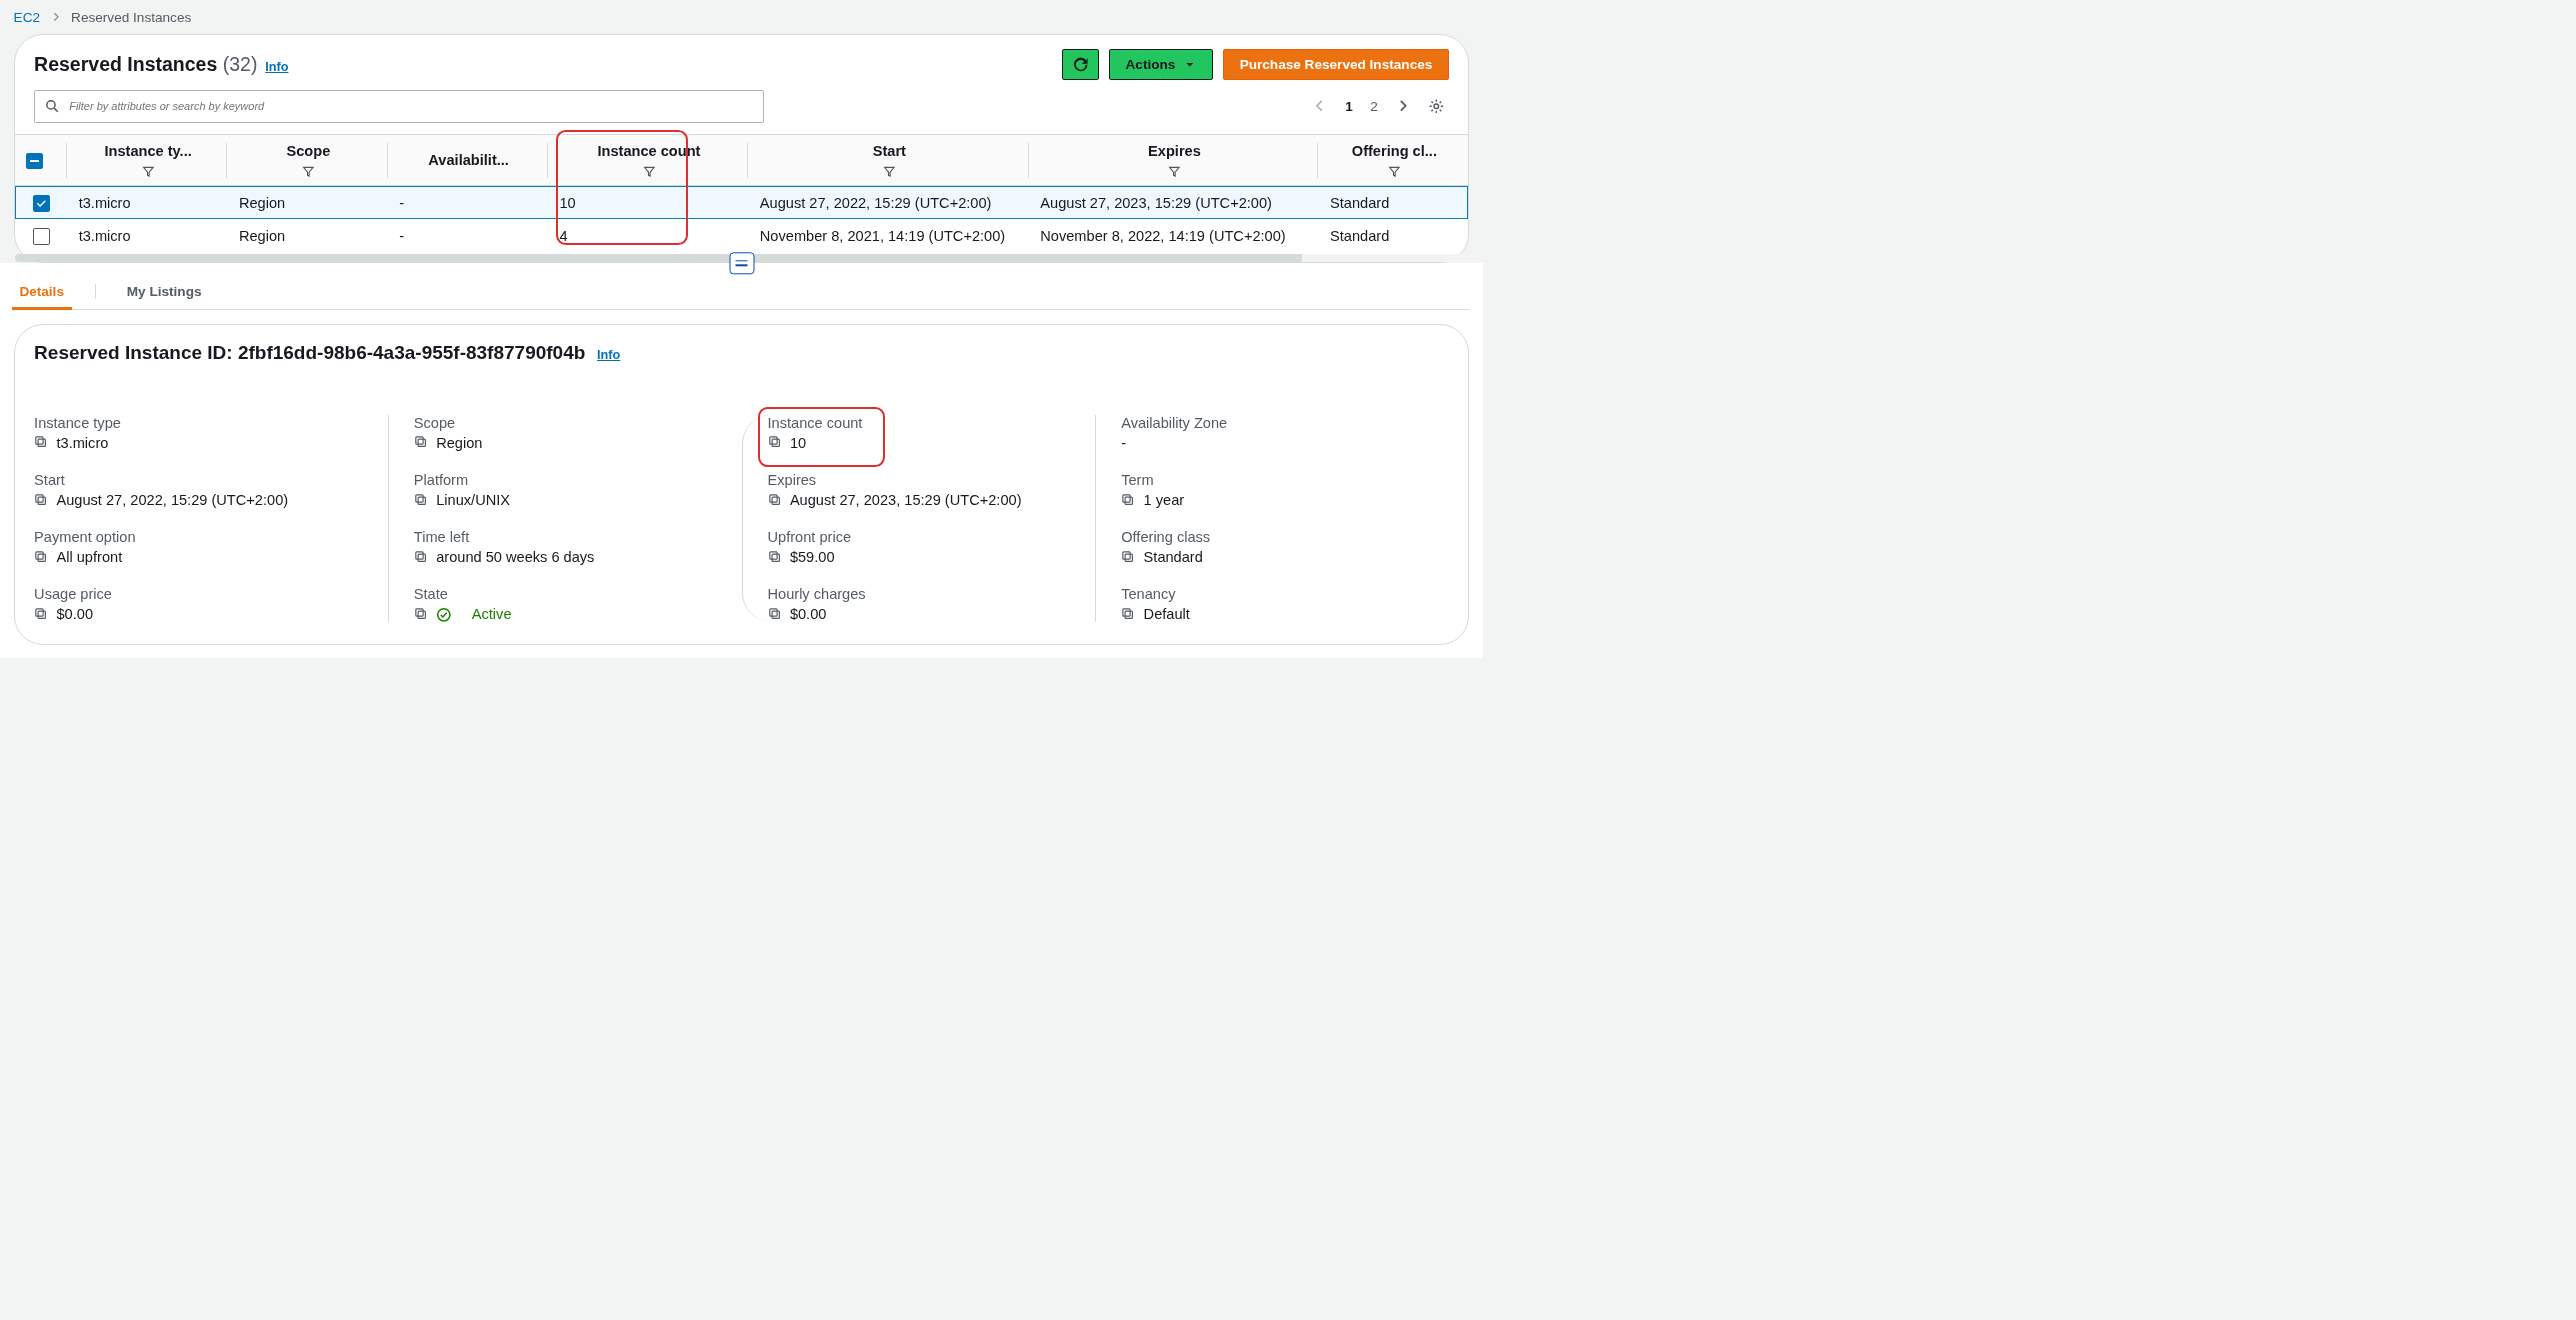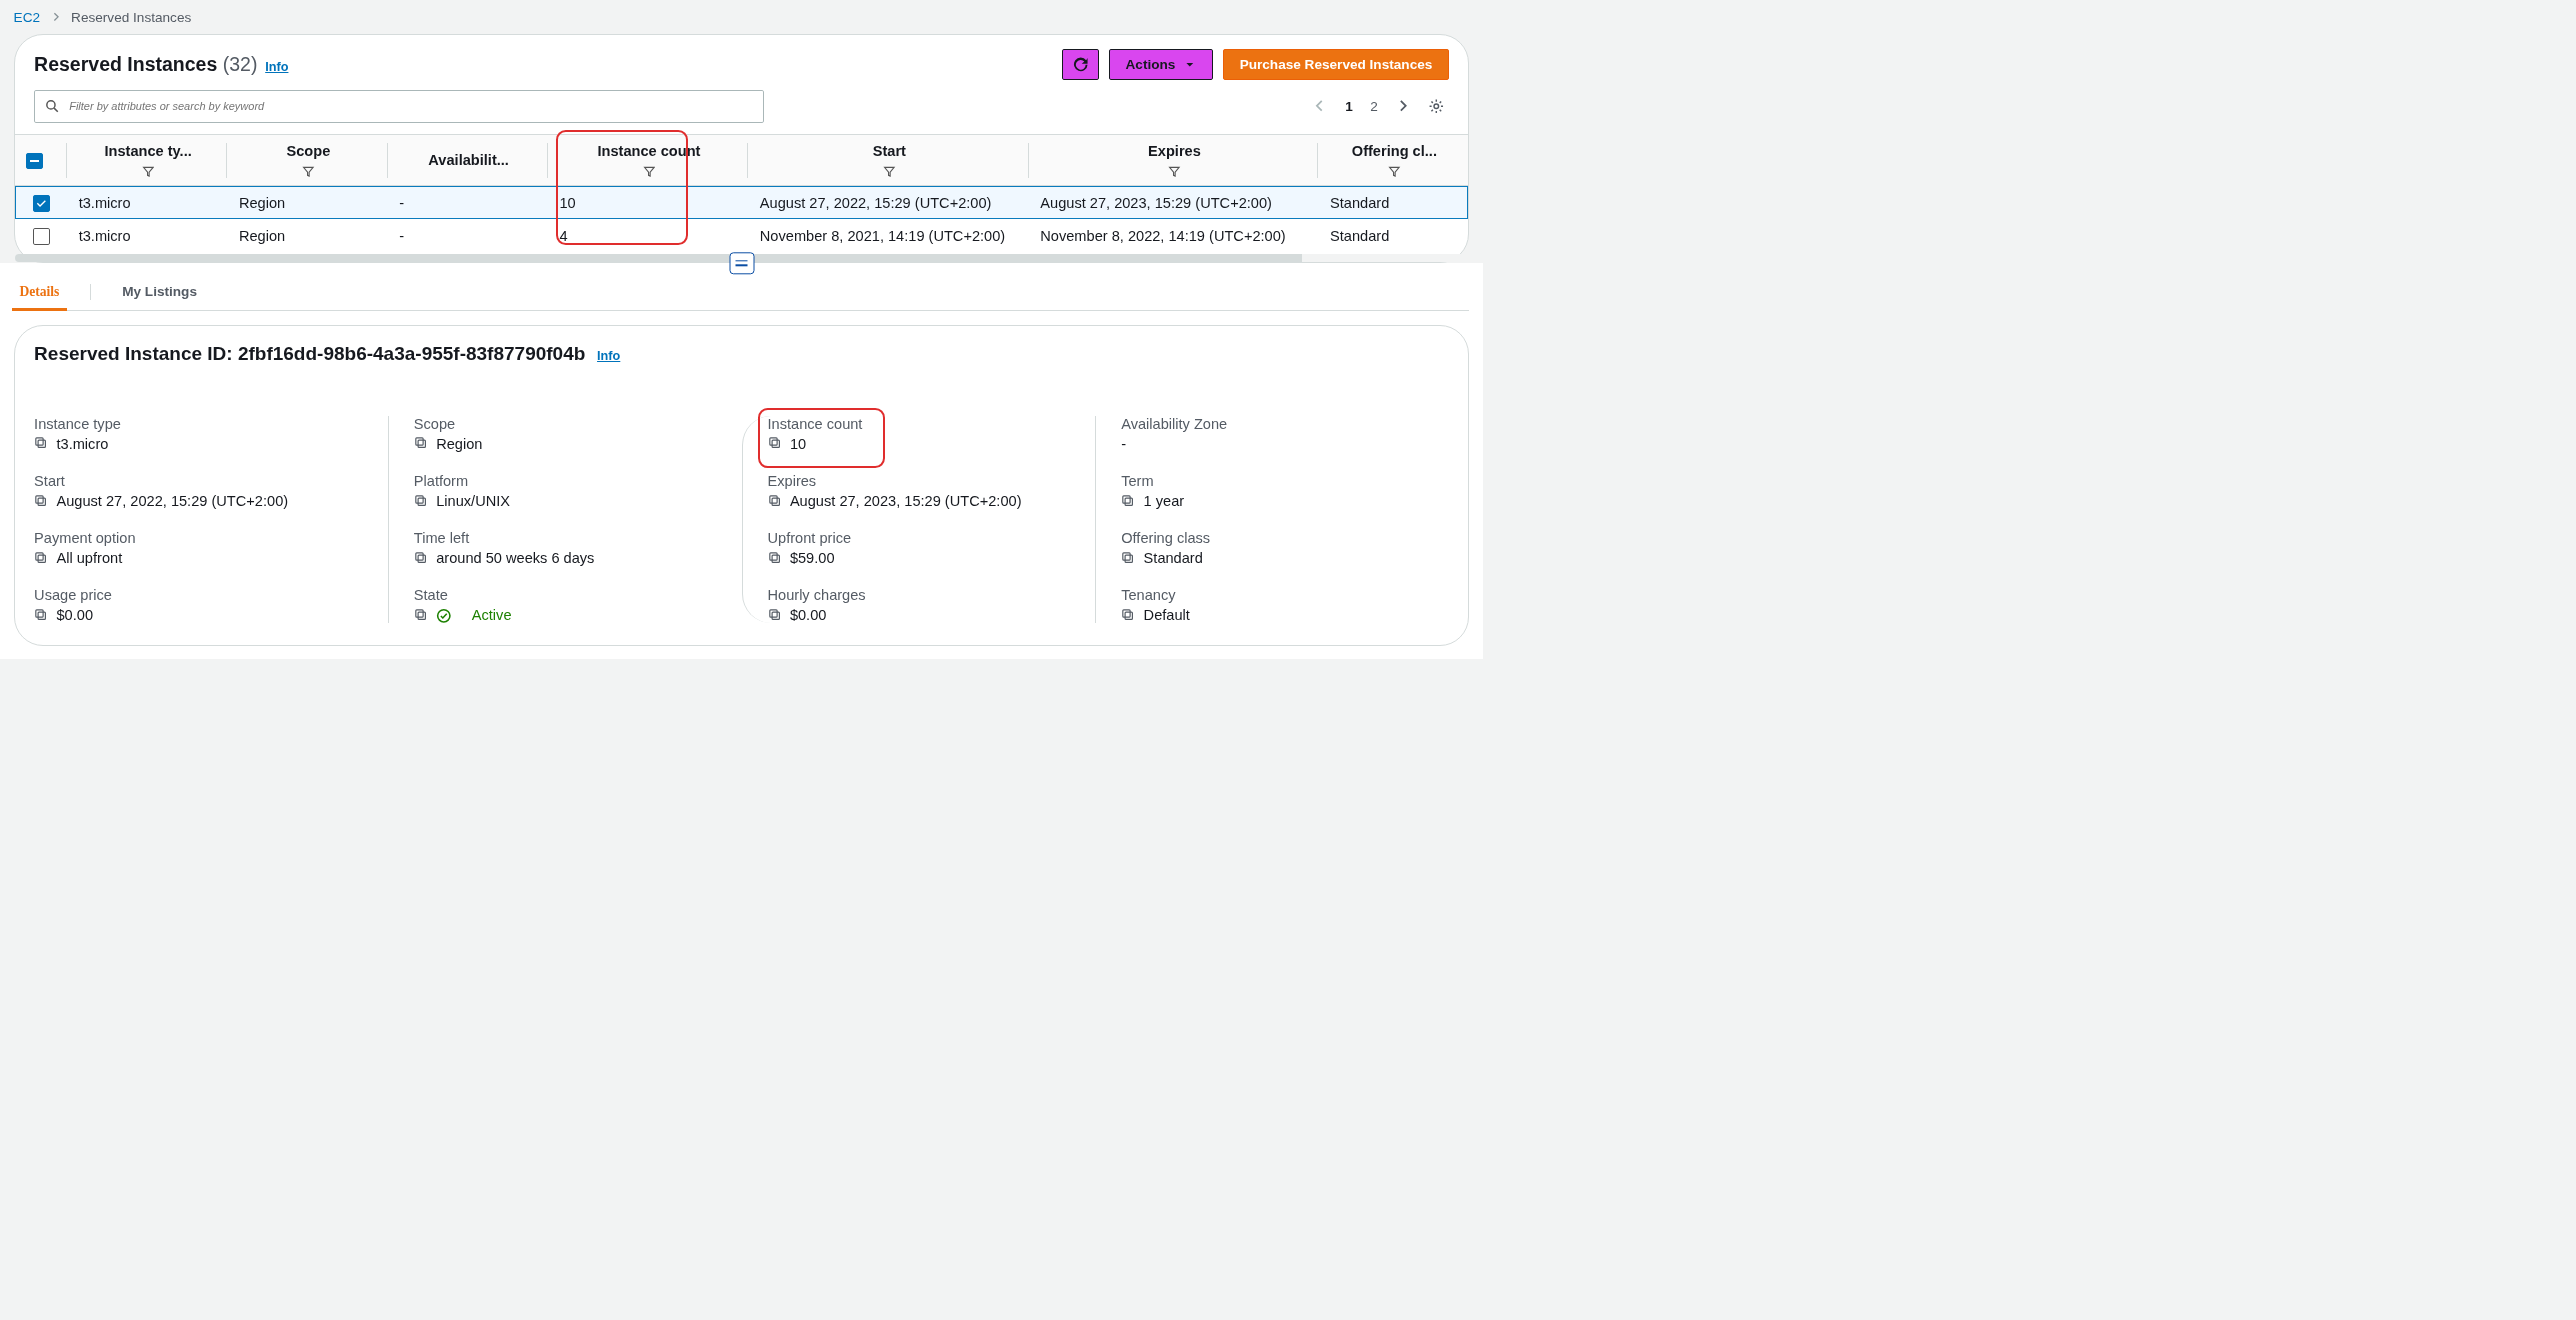--- a/index.html
+++ b/index.html
@@ -54,21 +54,21 @@
   .info-link { color: var(--link); font-size: 12.7px; font-weight:700; }
 
   .header-actions { display:flex; gap:9.7px; align-items:center; }
   .btn {
     display:inline-flex; align-items:center; justify-content:center;
     gap:7.8px;
     height: 31px; padding: 0 15.6px;
     font-size: 13.6px; font-weight:700;
     border-radius: 1.9px;
     border: 1px solid var(--text);
-    background: #d946ef; color: var(--text);
+    background: #22c55e; color: var(--text);
     cursor:pointer;
   }
   .btn.icon-only { width:37px; padding:0; }
   .btn.primary {
     background: var(--orange); border-color: var(--orange-dark); color:#fff;
   }
 
   
   .filter-row {
     display:flex; align-items:center; justify-content:space-between;
@@ -152,21 +152,21 @@
   .bottom-pane { background:#fff; padding: 5.8px 13.6px 13.6px 13.6px; }
   .bottom-header {
     display:flex; align-items:center; justify-content:space-between;
     padding: 5.8px 3.9px 1.9px 3.9px;
   }
   .bottom-header h2 { margin:0; font-size:18.5px; font-weight:700; }
   .close-x { font-size:19.5px; cursor:pointer; color: var(--text); }
 
   .tabs { display:flex; gap:29px; border-bottom:1px solid var(--border); padding: 0 3.9px; margin-top:5.8px;}
   .tab { padding: 9.7px 1.9px 9.7px 1.9px; font-weight:700; color: var(--muted); cursor:pointer; position:relative;}
-  .tab.active { color: var(--orange); font-family: Liberation Serif, serif; }
+  .tab.active { color: var(--orange); }
   .tab.active::after { content:""; position:absolute; left:-5.8px; right:-5.8px; bottom:-1px; height:2.9px; background: var(--orange);}
   .tab-sep { width:1px; background: var(--border); margin:9.7px 0;}
 
   .detail-panel {
     border:1px solid var(--border);
     margin-top: 13.6px;
     padding: 17.5px 19.5px 21.4px 19.5px;
   }
   .detail-title { display:flex; align-items:baseline; gap:11.7px; }
   .detail-title h3 { margin:0; font-size:19px; font-weight:700; }

